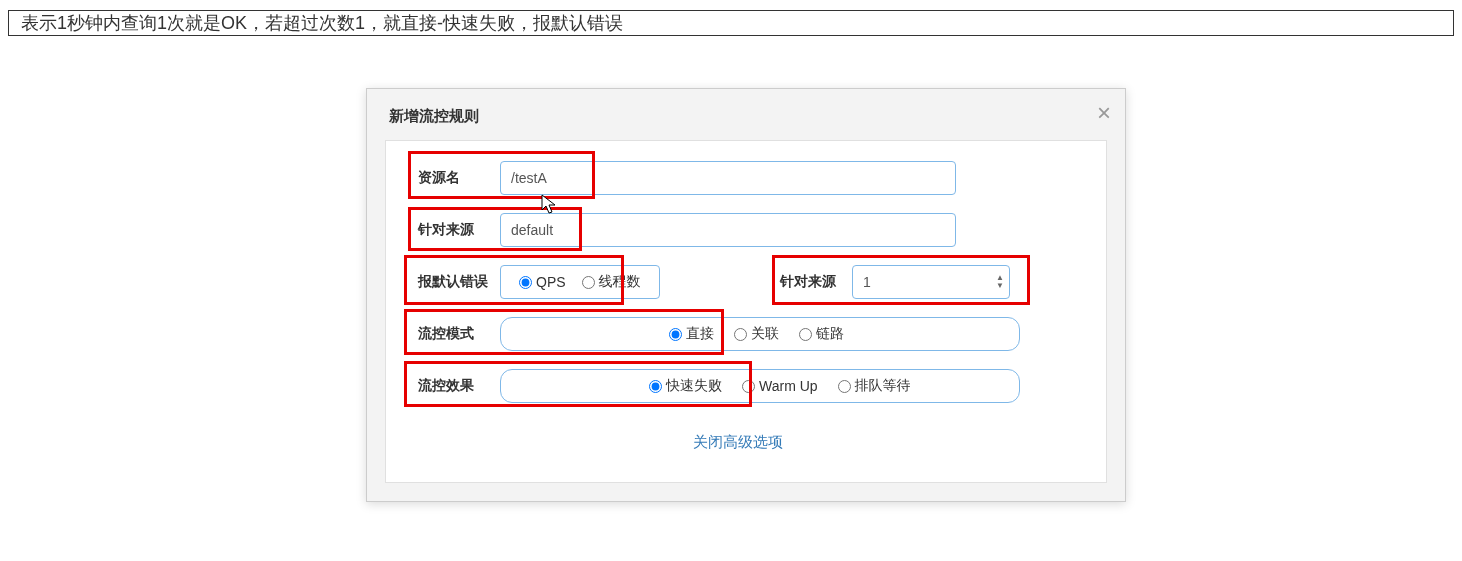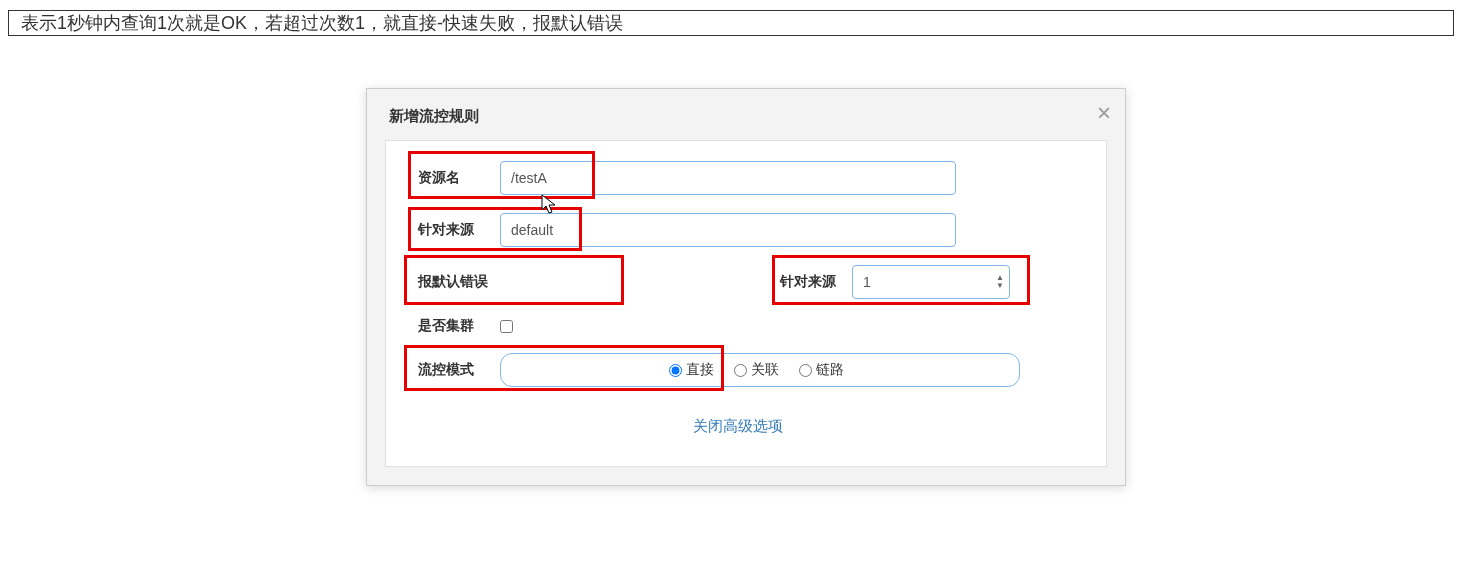--- a/index.html
+++ b/index.html
@@ -219,41 +219,45 @@
       <div class="form-label">针对来源</div>
       <div class="form-control">
         <input type="text" class="text-input" value="default" style="">
       </div>
       <div class="highlight-red" style="left:-2px; top:-6px; width:174px; height:44px;"></div>
     </div>
 
     <div class="form-row threshold-row">
       <div class="threshold-left">
         <div class="form-label">报默认错误</div>
+        <div class="threshold-box">
+          <label class="radio-item">
+            <input type="radio" name="ttype" checked="" style="">
+            <span>QPS</span>
+          </label>
+          <label class="radio-item">
+            <input type="radio" name="ttype" style="">
+            <span>线程数</span>
+          </label>
+        </div>
       </div>
       <div class="threshold-right">
         <div class="form-label">针对来源</div>
         <div class="number-input-wrap">
           <input type="text" class="number-input" value="1" style="">
           <div class="stepper">
             <span>▲</span>
             <span>▼</span>
           </div>
         </div>
       </div>
       <div class="highlight-red" style="left:-6px; top:-10px; width:220px; height:50px;"></div>
       <div class="highlight-red" style="left:362px; top:-10px; width:258px; height:50px;"></div>
     </div>
 
-    <div class="form-row">
-      <div class="form-label">是否集群</div>
-      <div class="form-control">
-        <input type="checkbox" class="checkbox-item" style="">
-      </div>
-    </div>
 
     <div class="form-row">
       <div class="form-label">流控模式</div>
       <div class="mode-box">
         <span style="width:130px;"></span>
         <label class="radio-item">
           <input type="radio" name="mode" checked="" style="">
           <span>直接</span>
         </label>
         <label class="radio-item">
@@ -261,20 +265,39 @@
           <span>关联</span>
         </label>
         <label class="radio-item">
           <input type="radio" name="mode" style="">
           <span>链路</span>
         </label>
       </div>
       <div class="highlight-red" style="left:-6px; top:-8px; width:320px; height:46px;"></div>
     </div>
 
+    <div class="form-row">
+      <div class="form-label">流控效果</div>
+      <div class="mode-box">
+        <span style="width:110px;"></span>
+        <label class="radio-item">
+          <input type="radio" name="effect" checked="" style="">
+          <span>快速失败</span>
+        </label>
+        <label class="radio-item">
+          <input type="radio" name="effect" style="">
+          <span>Warm Up</span>
+        </label>
+        <label class="radio-item">
+          <input type="radio" name="effect" style="">
+          <span>排队等待</span>
+        </label>
+      </div>
+      <div class="highlight-red" style="left:-6px; top:-8px; width:348px; height:46px;"></div>
+    </div>
 
     <div class="advanced-link">
       <a>关闭高级选项</a>
     </div>
 
   </div>
 </div>
 
 <svg class="cursor-icon" width="18" height="22" viewBox="0 0 18 22">
   <path d="M1,1 L1,16 L5,12 L8,19 L11,18 L8,11 L14,11 Z" fill="white" stroke="black" stroke-width="1"></path>

